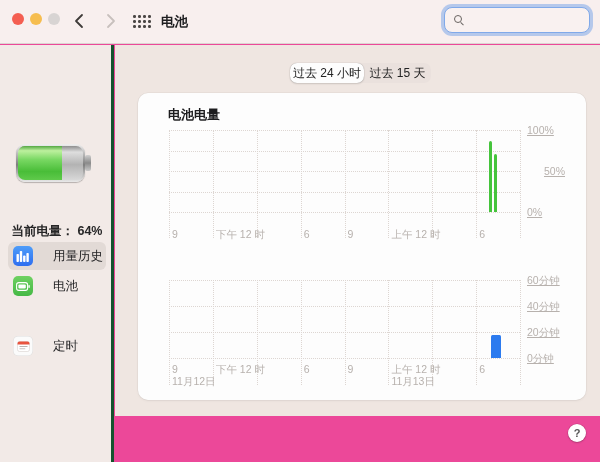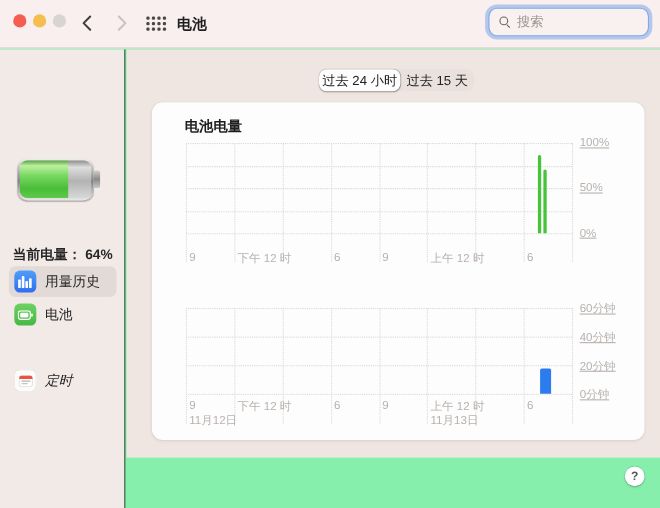--- a/index.html
+++ b/index.html
@@ -1,18 +1,18 @@
 <!DOCTYPE html>
 <html><head>
 <meta charset="utf-8">
 <style>
   * { margin:0; padding:0; box-sizing:border-box; }
   html,body { width:600px; height:462px; }
   body { font-family:"Liberation Sans", sans-serif; background:#efe6e1; overflow:hidden; }
-  #window { position:absolute; left:0; top:0; width:600px; height:462px; background:#86efac; }
+  #window { position:absolute; left:0; top:0; width:600px; height:462px; background:#ec4899; }
 
   
   #titlebar { position:absolute; left:0; top:0; width:600px; height:44px;
     background:#f8efee; border-bottom:1px solid #dcd4d1; }
   .tl { position:absolute; top:13px; width:12px; height:12px; border-radius:50%; }
   #tl-close { left:12px; background:#f45e51; }
   #tl-min   { left:30px; background:#f6bd4f; }
   #tl-zoom  { left:48px; background:#d8d4d3; }
   .chev { position:absolute; top:11px; width:20px; height:20px; }
   #nav-back { left:70px; }
@@ -26,21 +26,21 @@
     box-shadow:0 0 0 3px rgba(125,167,233,0.55); display:flex; align-items:center; }
   #search-glass { position:relative; width:10px; height:10px; margin-left:9px; flex:none; }
   #search-glass .lens { position:absolute; left:0; top:0; width:8px; height:8px; border:1.4px solid #6a6562; border-radius:50%; }
   #search-glass .handle { position:absolute; left:7.4px; top:7.4px; width:4px; height:1.4px; background:#6a6562; transform:rotate(45deg); transform-origin:0 0; }
   #search-input { border:none; outline:none; background:transparent; font-family:inherit;
     font-size:12px; color:#3a3a3a; margin-left:6px; width:110px; }
   #search-input::placeholder { color:#9b938f; }
 
   
   #sidebar { position:absolute; left:0; top:45px; width:114px; height:417px;
-    background:#f2eae7; border-right:1px solid #14532d; }
+    background:#f2eae7; border-right:3px solid #14532d; }
   
   #batt { position:absolute; left:16px; top:99px; width:69px; height:38px;
     border-radius:9px; background:linear-gradient(180deg,#efefef 0%,#7e7e7e 55%,#e9e9e9 100%);
     padding:2px; box-shadow:0 1px 1px rgba(0,0,0,0.25); }
   #batt-inner { position:relative; width:100%; height:100%; border-radius:7px; overflow:hidden;
     background:linear-gradient(180deg,#8f8f8f 0%,#dedede 18%,#b3b3b3 55%,#d8d8d8 100%); }
   #batt-fill { position:absolute; left:0; top:0; height:100%; width:68%;
     background:linear-gradient(180deg,#55a843 0%,#bdf09e 14%,#79d863 40%,#49bd38 75%,#5fca4b 100%); }
   #batt-nub { position:absolute; left:85px; top:110px; width:6px; height:16px; border-radius:2px;
     background:linear-gradient(180deg,#cfcfcf,#8a8a8a 50%,#c9c9c9); }
@@ -48,21 +48,21 @@
     font-size:12.5px; font-weight:bold; color:#262627; }
   #last-charge { position:absolute; left:0; top:196px; width:114px; text-align:center;
     font-size:11.5px; color:#8d8783; }
   #last-charge-time { position:absolute; left:0; top:211px; width:114px; text-align:center;
     font-size:10.5px; color:#948e8a; }
   .nav-item { position:absolute; left:8px; width:98px; height:28px; border-radius:6px;
     display:flex; align-items:center; cursor:default; }
   .nav-item.selected { background:#e2dad6; }
   .nav-ic { width:20px; height:20px; border-radius:5px; margin-left:5px; flex:none;
     display:flex; align-items:center; justify-content:center; }
-  .nav-label { margin-left:8px; font-size:12.5px; color:#1f1f21; white-space:nowrap; }
+  .nav-label { margin-left:20px; font-size:12.5px; color:#1f1f21; white-space:nowrap; }
   .ic-chart { background:linear-gradient(180deg,#4e9df9,#2e6ef0); }
   .ic-batt  { background:linear-gradient(180deg,#6fd162,#45b845); }
   .ic-bolt  { background:linear-gradient(180deg,#f7ab46,#ee8d2b); }
   .ic-cal   { background:#fbfbfb; box-shadow:inset 0 0 0 0.5px rgba(0,0,0,0.12); }
 
   
   #content { position:absolute; left:115px; top:45px; width:485px; height:371px; background:#efe6e1; }
   #segctl { position:absolute; left:175px; top:18px; width:141px; height:20px;
     background:#eae1dd; border-radius:7px; font-size:12px; color:#222; }
   #seg-24h { position:absolute; left:0; top:0; width:74px; height:20px; background:#fdfdfd;
@@ -122,21 +122,20 @@
           <i class="dot"></i>
           <i class="dot"></i>
       </div>
     </div>
     <div id="win-title">电池</div>
     <div id="search-box">
       <div id="search-glass">
         <div class="lens"></div>
           <div class="handle"></div>
       </div>
-      <input id="search-input" type="text" placeholder="搜索" style="">
     </div>
   </div>
 
   <div id="sidebar">
     <div id="batt">
       <div id="batt-inner">
           <div id="batt-fill"></div>
         </div>
     </div>
     <div id="batt-nub"></div>
@@ -161,21 +160,21 @@
     <div class="nav-item" style="top:227px;">
       <div class="nav-ic ic-batt">
         <svg width="14" height="9" viewBox="0 0 14 9">
           <rect x="0.6" y="0.6" width="11" height="7.8" rx="2.2" fill="none" stroke="#fff" stroke-width="1.1"></rect>
           <rect x="2.4" y="2.4" width="7.4" height="4.2" rx="1.1" fill="#fff"></rect>
           <rect x="12.4" y="3" width="1.4" height="3" rx="0.7" fill="#fff"></rect>
         </svg>
       </div>
       <div class="nav-label">电池</div>
     </div>
-    <div class="nav-item" style="top:287px;font-style:italic;">
+    <div class="nav-item" style="top:287px;">
       <div class="nav-ic ic-cal">
         <svg width="13" height="11" viewBox="0 0 13 11">
           <rect x="0.5" y="0.5" width="12" height="10" rx="2" fill="#fff" stroke="#d8d2ce" stroke-width="0.6"></rect>
           <path d="M2.5 0.5 h8 a2 2 0 0 1 2 2 v1 h-12 v-1 a2 2 0 0 1 2-2 Z" fill="#e8543f"></path>
           <rect x="2.4" y="5" width="8.2" height="1.1" rx="0.5" fill="#b9b3af"></rect>
           <rect x="2.4" y="7.2" width="6" height="1.1" rx="0.5" fill="#cac4c0"></rect>
         </svg>
       </div>
       <div class="nav-label">定时</div>
     </div>
@@ -197,21 +196,21 @@
         <div class="vgrid" style="left: 31px; top: 37px; height: 108px;"></div>
         <div class="vgrid" style="left: 74.875px; top: 37px; height: 108px;"></div>
         <div class="vgrid" style="left: 118.75px; top: 37px; height: 108px;"></div>
         <div class="vgrid" style="left: 162.625px; top: 37px; height: 108px;"></div>
         <div class="vgrid" style="left: 206.5px; top: 37px; height: 108px;"></div>
         <div class="vgrid" style="left: 250.375px; top: 37px; height: 108px;"></div>
         <div class="vgrid" style="left: 294.25px; top: 37px; height: 108px;"></div>
         <div class="vgrid" style="left: 338.125px; top: 37px; height: 108px;"></div>
         <div class="vgrid" style="left: 382px; top: 37px; height: 108px;"></div>
         <div class="ytick" style="left: 389px; top: 31px;">100%</div>
-        <div class="ytick" style="left: 389px; top: 72px;">50%</div>
+        <div class="ytick" style="left: 406px; top: 72px;">50%</div>
         <div class="ytick" style="left: 389px; top: 113px;">0%</div>
         <div class="xtick" style="left: 34px; top: 135px;">9</div>
         <div class="xtick" style="left: 77.875px; top: 135px;">下午 12 时</div>
         <div class="xtick" style="left: 165.625px; top: 135px;">6</div>
         <div class="xtick" style="left: 209.5px; top: 135px;">9</div>
         <div class="xtick" style="left: 253.375px; top: 135px;">上午 12 时</div>
         <div class="xtick" style="left: 341.125px; top: 135px;">6</div>
         <div class="bar" style="left: 351.323px; width: 3px; top: 48.48px; height: 70.52px; background: rgb(69, 196, 60);"></div>
         <div class="bar" style="left: 356.307px; width: 3px; top: 60.78px; height: 58.22px; background: rgb(69, 196, 60);"></div>
         <div class="hgrid" style="left: 31px; width: 351px; top: 265px;"></div>

